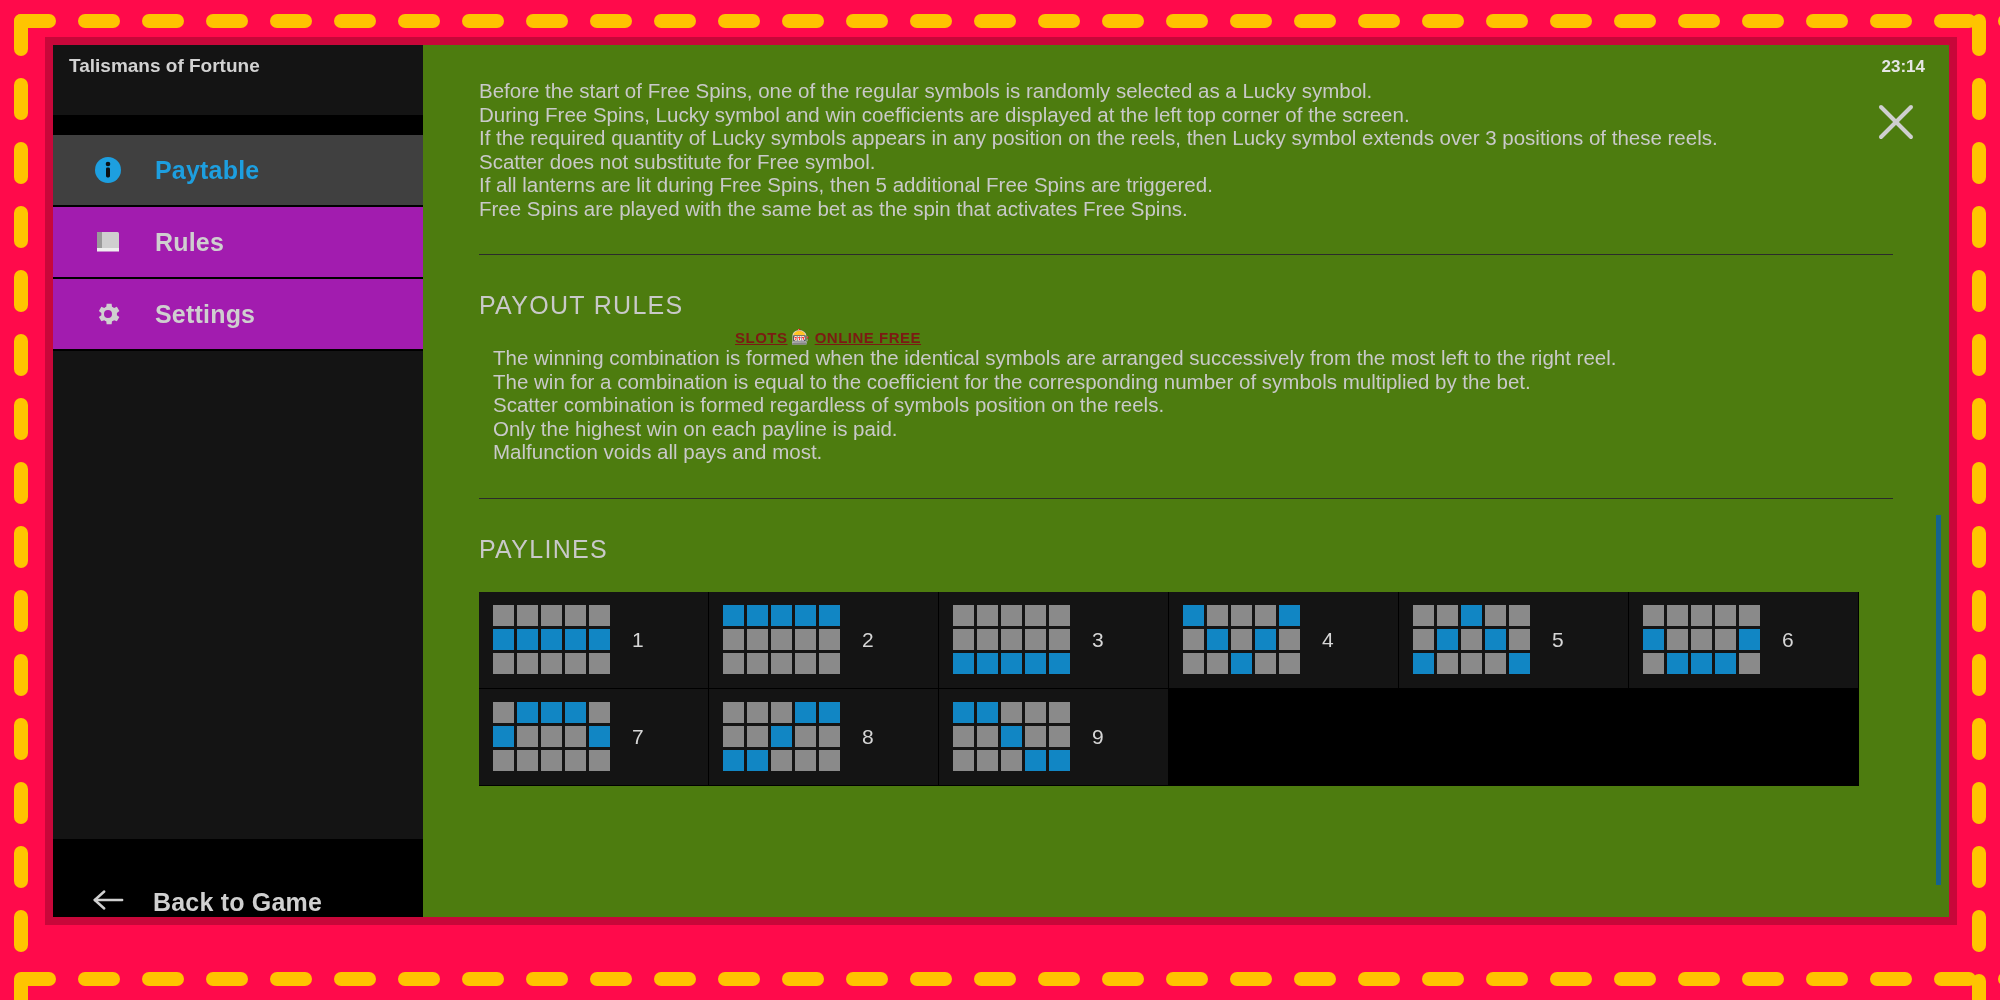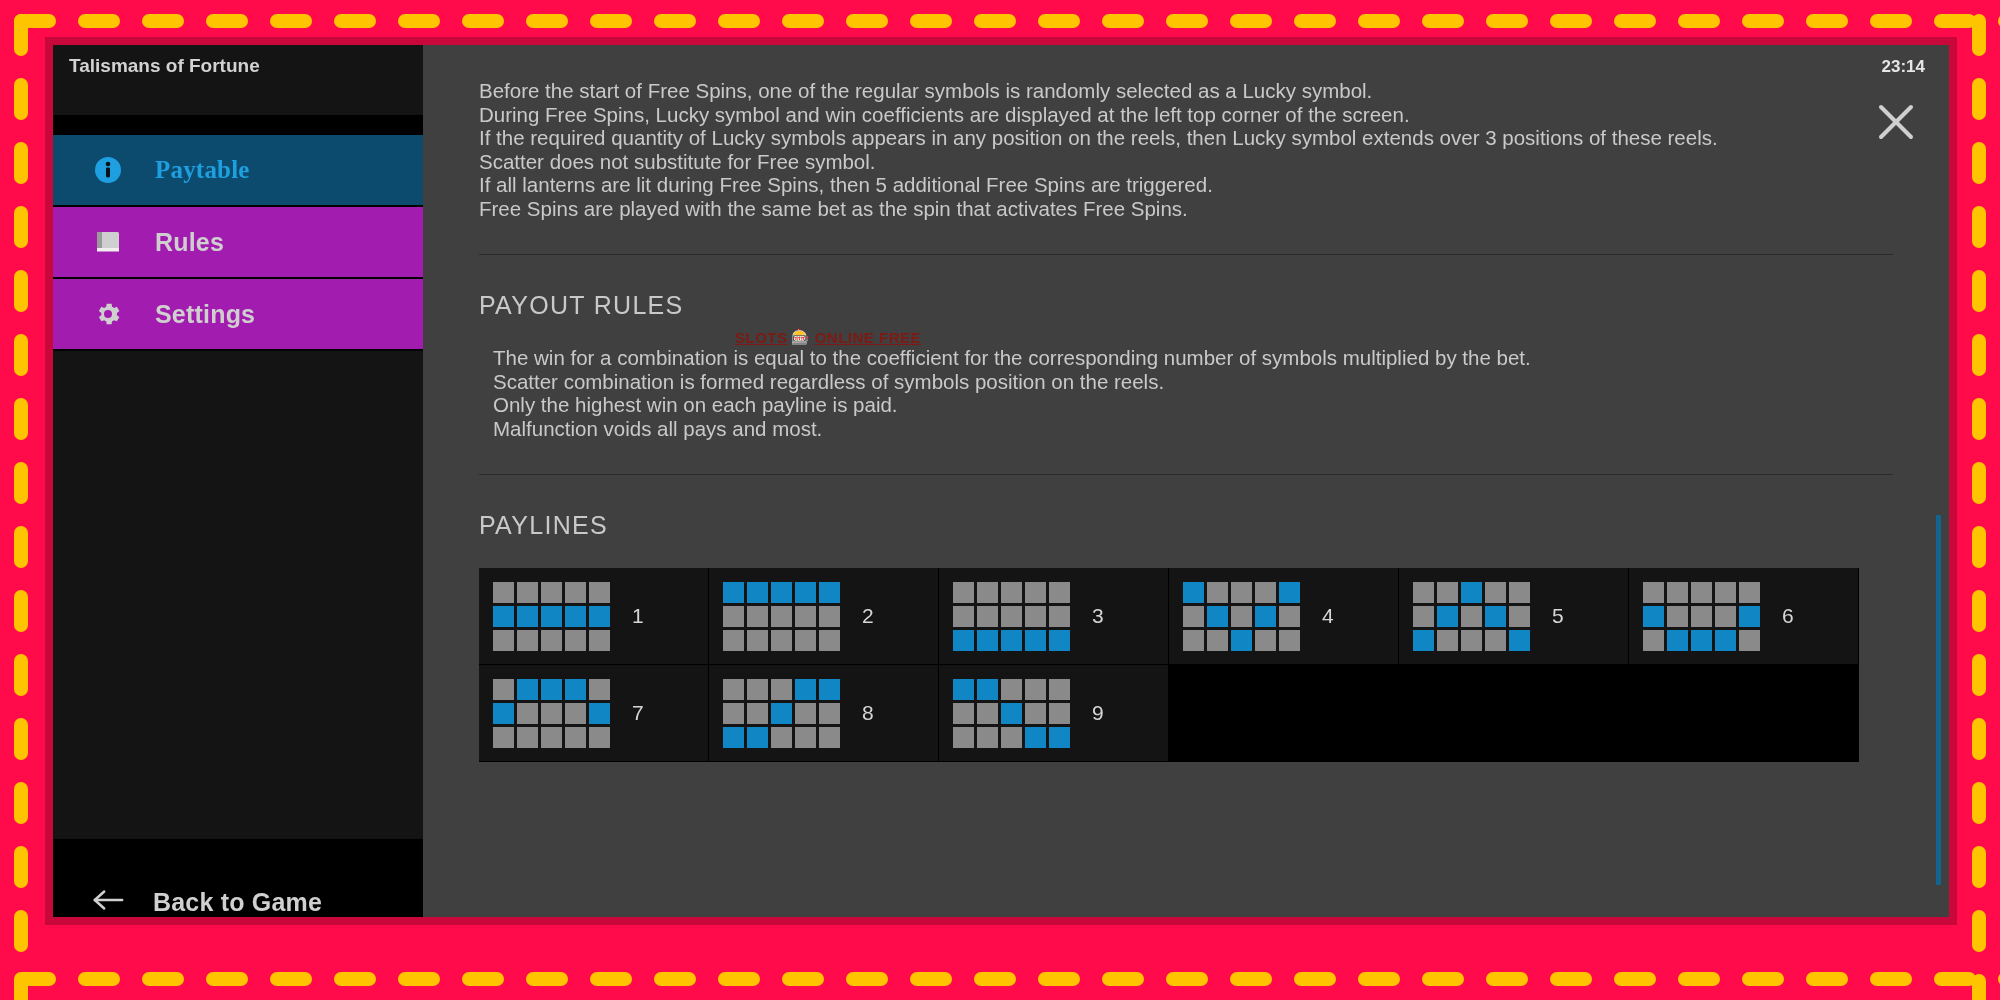--- a/index.html
+++ b/index.html
@@ -69,42 +69,42 @@
   #menu { margin-top: 20px; }
   .menu-item {
     height: 70px;
     display: flex; align-items: center;
     padding-left: 38px;
     gap: 30px;
     cursor: pointer;
     background: #a21caf;
     margin-bottom: 2px;
   }
-  .menu-item.active { background: #0c4a6e; font-family: Liberation Serif, serif; }
+  .menu-item.active { background: #404040; }
   .menu-icon { width: 34px; height: 34px; display: flex; align-items: center; justify-content: center; flex: 0 0 auto; }
   .menu-label { font-size: 25px; font-weight: bold; color: #cfcfcf; letter-spacing: .2px; }
   .menu-item.active .menu-label { color: #1d9fe0; }
 
   #menu-spacer { flex: 1 1 auto; background: #141414; }
 
   #back-to-game {
     height: 78px;
     display: flex; align-items: flex-end;
     padding-left: 38px;
     gap: 28px;
     background: #000;
     cursor: pointer;
   }
   #back-to-game .menu-label { color: #d0d0d0; }
 
   
   #content {
     flex: 1 1 auto;
     position: relative;
-    background: #404040;
+    background: #4d7c0f;
     overflow: hidden;
     padding: 20px 56px 7px 56px;
   }
   .para-block { margin-top: 14px; }
   .para-line {
     color: #c9c9c9;
     font-size: 20.5px;
     line-height: 23.5px;
     white-space: nowrap;
   }
@@ -351,20 +351,21 @@
         <div class="para-line wrap">Scatter does not substitute for Free symbol.</div>
         <div class="para-line wrap">If all lanterns are lit during Free Spins, then 5 additional Free Spins are triggered.</div>
         <div class="para-line wrap">Free Spins are played with the same bet as the spin that activates Free Spins.</div>
       </div>
 
       <hr class="sep">
 
       <div class="section-title">PAYOUT RULES</div>
 
       <div class="rules-block">
+        <div class="para-line wrap">The winning combination is formed when the identical symbols are arranged successively from the most left to the right reel.</div>
         <div class="para-line wrap">The win for a combination is equal to the coefficient for the corresponding number of symbols multiplied by the bet.</div>
         <div class="para-line wrap">Scatter combination is formed regardless of symbols position on the reels.</div>
         <div class="para-line wrap">Only the highest win on each payline is paid.</div>
         <div class="para-line wrap">Malfunction voids all pays and most.</div>
       </div>
 
       <hr class="sep">
 
       <div class="section-title">PAYLINES</div>
 

